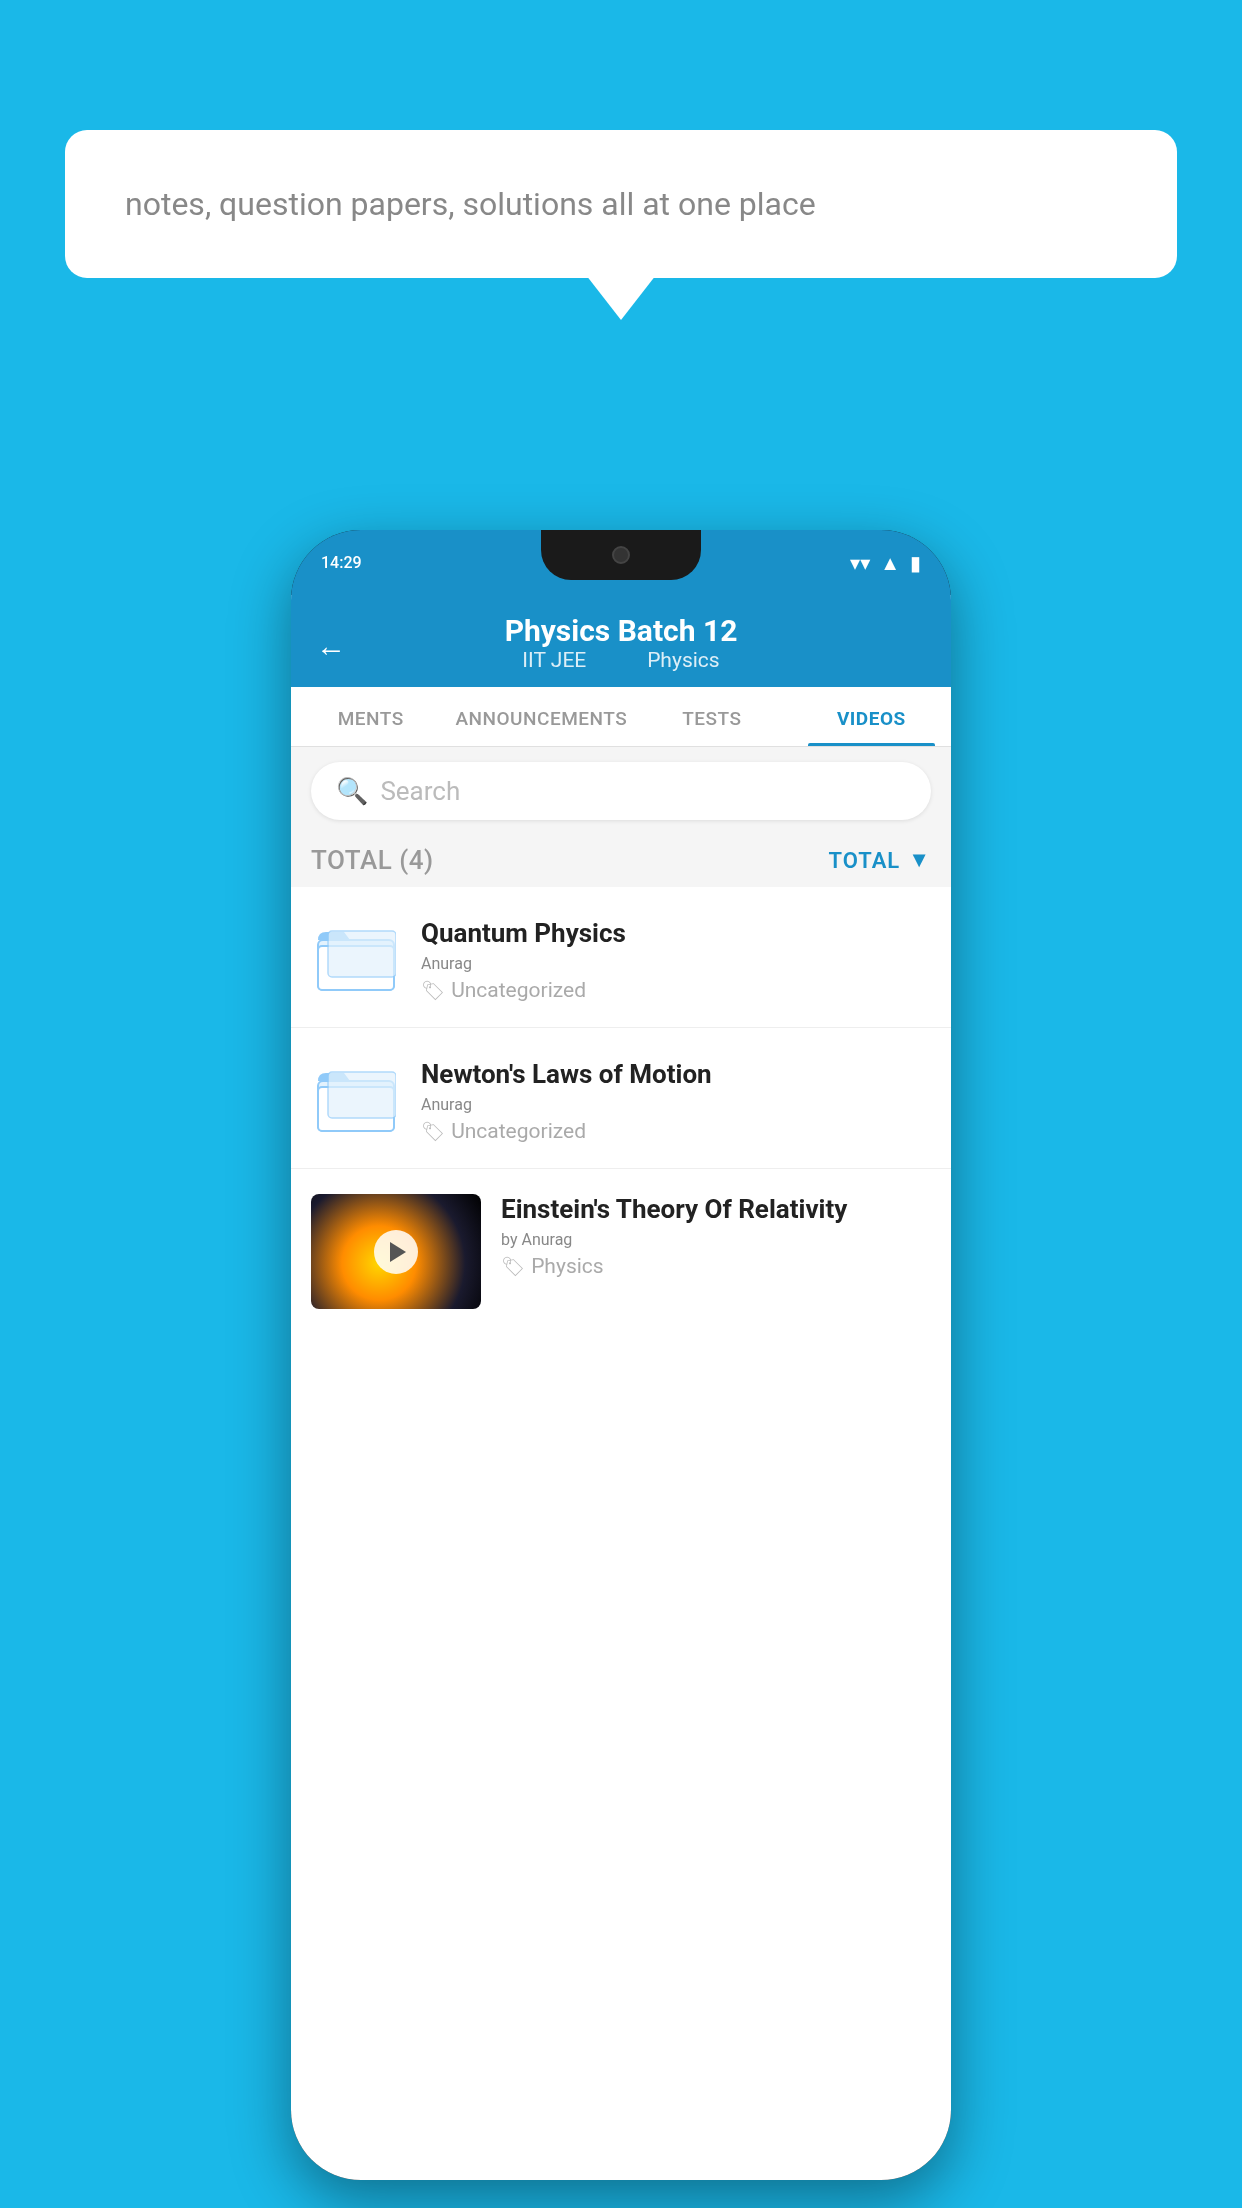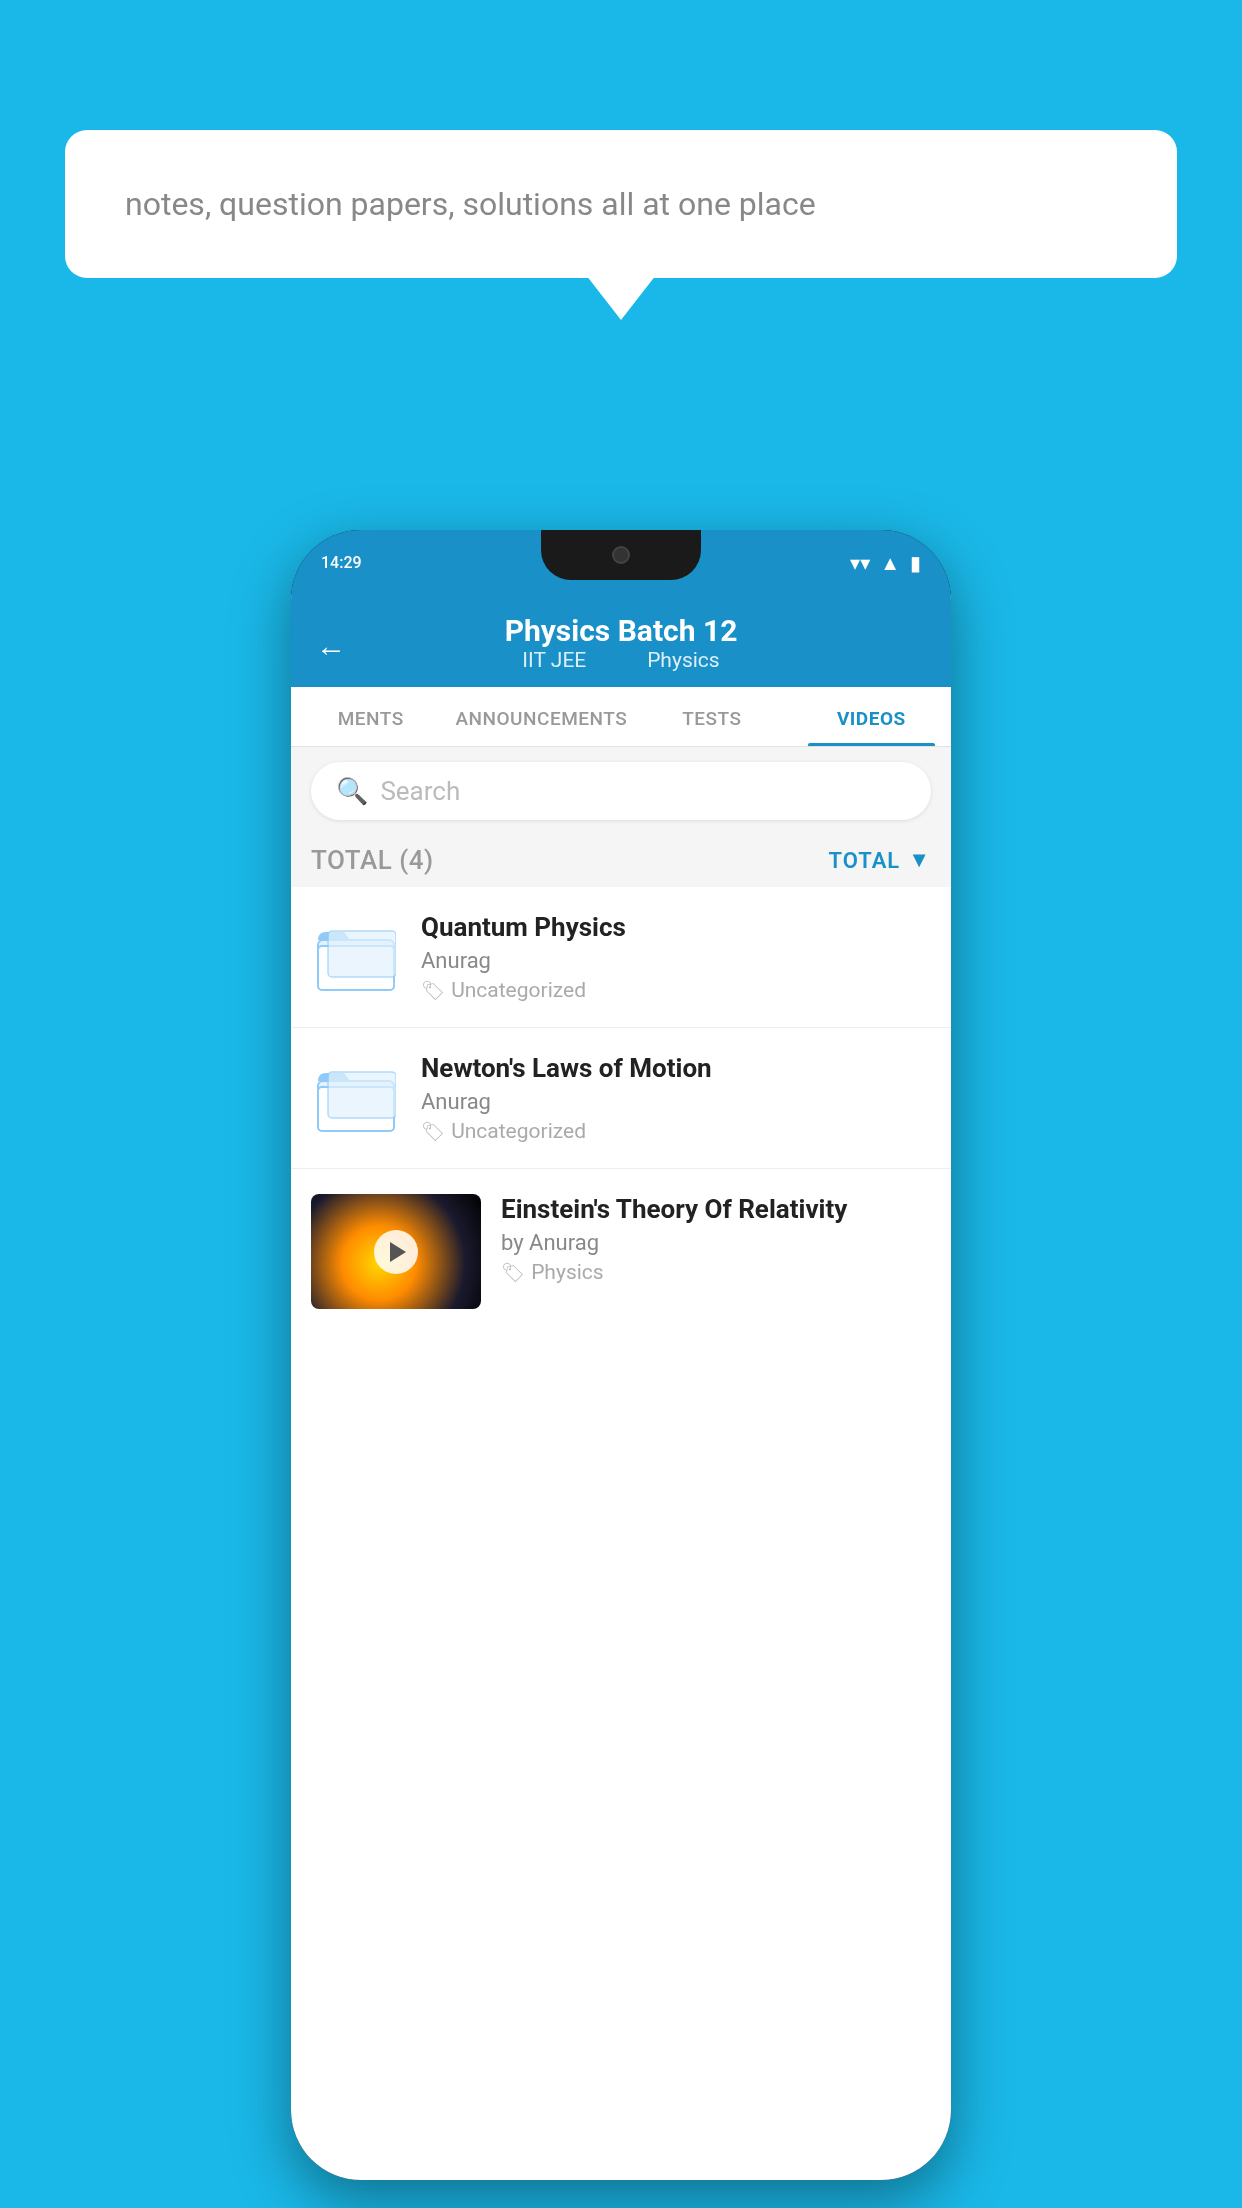--- a/index.html
+++ b/index.html
@@ -294,21 +294,21 @@
     }
 
     .video-title {
       font-size: 26px;
       font-weight: 700;
       color: #222;
       margin-bottom: 6px;
     }
 
     .video-author {
-      font-size: 22px;
+      font-size: 16px;
       color: #888;
       margin-bottom: 5px;
     }
 
     .video-tag {
       display: flex;
       align-items: center;
       gap: 6px;
       font-size: 21px;
       color: #aaa;

